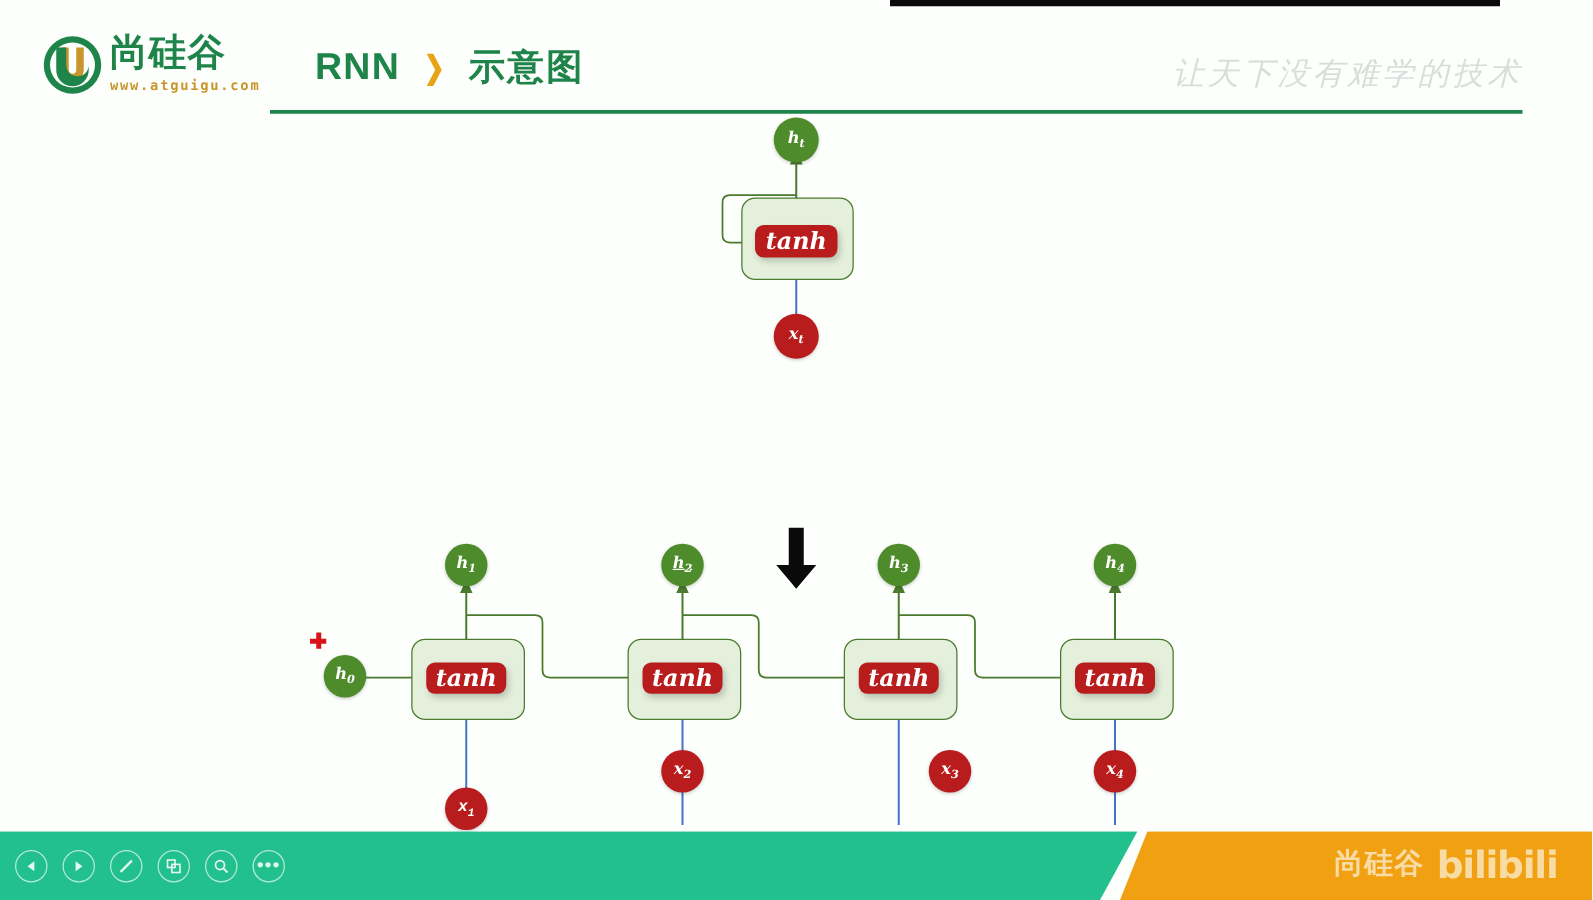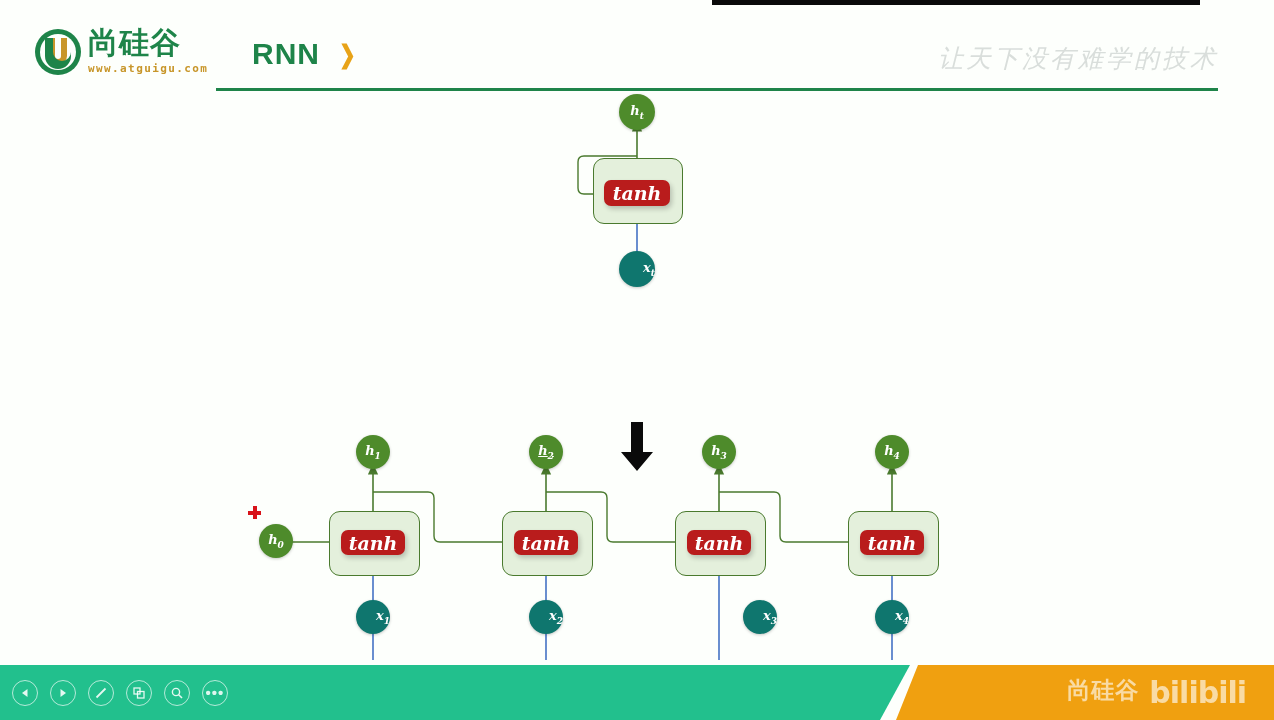--- a/index.html
+++ b/index.html
@@ -75,21 +75,21 @@
 
   
   .node{
     position:absolute;border-radius:50%;
     display:flex;align-items:center;justify-content:center;
     color:#ffffff;font-style:italic;font-weight:bold;
     font-family:"DejaVu Serif", serif;
     box-shadow:0 1px 3px rgba(0,0,0,0.22);
   }
   .node.h{background:#4e8b2b;}
-  .node.x{background:#0f766e;justify-content:flex-end;}
+  .node.x{background:#b91c1c;}
   .node-lbl{font-size:13px;line-height:1;}
   .node-lbl sub{font-size:9px;font-style:italic;}
 
   .cellbox{
     position:absolute;
     background:#e4f0dc;
     border:1.3px solid #4a7a2e;
     border-radius:11px;
   }
   .tanh{
@@ -172,20 +172,21 @@
       <path d="M17 12 L17 30 A9 9 0 0 0 35 30 L35 12 L29 12 L29 30 A3 3 0 0 1 23 30 L23 12 Z" fill="#c8962a"></path>
       <path d="M13 12 L13 30 A13 13 0 0 0 39 30 L39 26 A9 9 0 0 1 21 26 L21 12 Z" fill="#1e8449"></path>
     </svg>
     <div class="logo-text">尚硅谷</div>
     <div class="logo-url">www.atguigu.com</div>
   </div>
 
   <div class="title-block">
     <span class="title-en">RNN</span>
     <span class="title-chev">❯</span>
+    <span class="title-cn">示意图</span>
   </div>
 
   <div class="slogan">让天下没有难学的技术</div>
   <div class="header-rule"></div>
 </div>
 
 <div class="canvas">
 
   <svg width="1274" height="574">
     <defs>
@@ -243,21 +244,21 @@
     <span class="node-lbl"><span>h</span><sub>0</sub></span>
   </div>
 
   <div class="cellbox" style="left:329px;top:425px;width:89px;height:63px;"></div>
   <div class="tanh" style="left:341px;top:444px;width:64px;height:25px;">
     <span>tanh</span>
   </div>
   <div class="node h" style="left:356px;top:349px;width:34px;height:34px;">
     <span class="node-lbl"><span>h</span><sub>1</sub></span>
   </div>
-  <div class="node x" style="left:356px;top:514px;width:34px;height:34px;">
+  <div class="node x" style="left:356px;top:544px;width:34px;height:34px;font-family:Liberation Mono, monospace;">
     <span class="node-lbl"><span>x</span><sub>1</sub></span>
   </div>
 
   <div class="cellbox" style="left:502px;top:425px;width:89px;height:63px;"></div>
   <div class="tanh" style="left:514px;top:444px;width:64px;height:25px;">
     <span>tanh</span>
   </div>
   <div class="node h" style="left:529px;top:349px;width:34px;height:34px;text-decoration:underline;">
     <span class="node-lbl"><span>h</span><sub>2</sub></span>
   </div>

